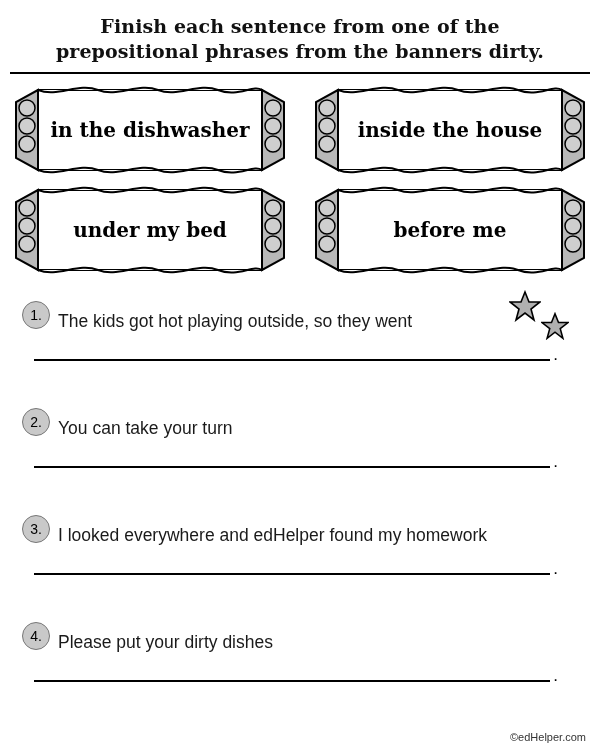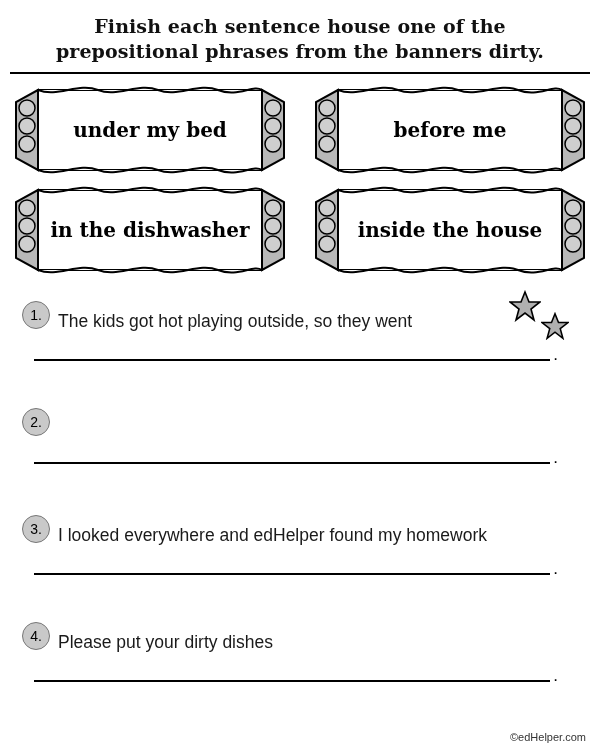--- a/index.html
+++ b/index.html
@@ -166,26 +166,64 @@
     color: #333;
     margin-left: 42px;
   }
 </style>
 </head>
 <body>
 
 <div class="page">
 
   <div class="title-block">
-    <div class="title-line">Finish each sentence house one of the</div>
+    <div class="title-line">Finish each sentence from one of the</div>
     <div class="title-line">prepositional phrases from the banners dirty.</div>
   </div>
   <div class="title-rule"></div>
 
   <div class="banners">
+
+    <div class="banner-row">
+
+      <div class="banner">
+        <svg width="284" height="96" viewBox="0 0 284 96">
+          <path d="M30 8 L254 8 L254 88 L30 88 Z" fill="#ffffff" stroke="#000" stroke-width="2"></path>
+          <path d="M30 8 C 50 16, 70 0, 90 8 C 110 16, 130 0, 150 8 C 170 16, 190 0, 210 8 C 230 16, 245 2, 254 8" fill="#ffffff" stroke="#000" stroke-width="2"></path>
+          <path d="M30 88 C 50 96, 70 80, 90 88 C 110 96, 130 80, 150 88 C 170 96, 190 80, 210 88 C 230 96, 245 82, 254 88" fill="#ffffff" stroke="#000" stroke-width="2"></path>
+          <path d="M30 8 L8 20 L8 76 L30 88 Z" fill="#b8b8b8" stroke="#000" stroke-width="2"></path>
+          <path d="M254 8 L276 20 L276 76 L254 88 Z" fill="#b8b8b8" stroke="#000" stroke-width="2"></path>
+          <circle cx="19" cy="26" r="8" fill="#cfcfcf" stroke="#000" stroke-width="1.5"></circle>
+          <circle cx="19" cy="44" r="8" fill="#cfcfcf" stroke="#000" stroke-width="1.5"></circle>
+          <circle cx="19" cy="62" r="8" fill="#cfcfcf" stroke="#000" stroke-width="1.5"></circle>
+          <circle cx="265" cy="26" r="8" fill="#cfcfcf" stroke="#000" stroke-width="1.5"></circle>
+          <circle cx="265" cy="44" r="8" fill="#cfcfcf" stroke="#000" stroke-width="1.5"></circle>
+          <circle cx="265" cy="62" r="8" fill="#cfcfcf" stroke="#000" stroke-width="1.5"></circle>
+        </svg>
+        <div class="banner-text">in the dishwasher</div>
+      </div>
+
+      <div class="banner">
+        <svg width="284" height="96" viewBox="0 0 284 96">
+          <path d="M30 8 L254 8 L254 88 L30 88 Z" fill="#ffffff" stroke="#000" stroke-width="2"></path>
+          <path d="M30 8 C 50 16, 70 0, 90 8 C 110 16, 130 0, 150 8 C 170 16, 190 0, 210 8 C 230 16, 245 2, 254 8" fill="#ffffff" stroke="#000" stroke-width="2"></path>
+          <path d="M30 88 C 50 96, 70 80, 90 88 C 110 96, 130 80, 150 88 C 170 96, 190 80, 210 88 C 230 96, 245 82, 254 88" fill="#ffffff" stroke="#000" stroke-width="2"></path>
+          <path d="M30 8 L8 20 L8 76 L30 88 Z" fill="#b8b8b8" stroke="#000" stroke-width="2"></path>
+          <path d="M254 8 L276 20 L276 76 L254 88 Z" fill="#b8b8b8" stroke="#000" stroke-width="2"></path>
+          <circle cx="19" cy="26" r="8" fill="#cfcfcf" stroke="#000" stroke-width="1.5"></circle>
+          <circle cx="19" cy="44" r="8" fill="#cfcfcf" stroke="#000" stroke-width="1.5"></circle>
+          <circle cx="19" cy="62" r="8" fill="#cfcfcf" stroke="#000" stroke-width="1.5"></circle>
+          <circle cx="265" cy="26" r="8" fill="#cfcfcf" stroke="#000" stroke-width="1.5"></circle>
+          <circle cx="265" cy="44" r="8" fill="#cfcfcf" stroke="#000" stroke-width="1.5"></circle>
+          <circle cx="265" cy="62" r="8" fill="#cfcfcf" stroke="#000" stroke-width="1.5"></circle>
+        </svg>
+        <div class="banner-text">inside the house</div>
+      </div>
+
+    </div>
 
     <div class="banner-row">
 
       <div class="banner">
         <svg width="284" height="96" viewBox="0 0 284 96">
           <path d="M30 8 L254 8 L254 88 L30 88 Z" fill="#ffffff" stroke="#000" stroke-width="2"></path>
           <path d="M30 8 C 50 16, 70 0, 90 8 C 110 16, 130 0, 150 8 C 170 16, 190 0, 210 8 C 230 16, 245 2, 254 8" fill="#ffffff" stroke="#000" stroke-width="2"></path>
           <path d="M30 88 C 50 96, 70 80, 90 88 C 110 96, 130 80, 150 88 C 170 96, 190 80, 210 88 C 230 96, 245 82, 254 88" fill="#ffffff" stroke="#000" stroke-width="2"></path>
           <path d="M30 8 L8 20 L8 76 L30 88 Z" fill="#b8b8b8" stroke="#000" stroke-width="2"></path>
           <path d="M254 8 L276 20 L276 76 L254 88 Z" fill="#b8b8b8" stroke="#000" stroke-width="2"></path>
@@ -210,58 +248,20 @@
           <circle cx="19" cy="44" r="8" fill="#cfcfcf" stroke="#000" stroke-width="1.5"></circle>
           <circle cx="19" cy="62" r="8" fill="#cfcfcf" stroke="#000" stroke-width="1.5"></circle>
           <circle cx="265" cy="26" r="8" fill="#cfcfcf" stroke="#000" stroke-width="1.5"></circle>
           <circle cx="265" cy="44" r="8" fill="#cfcfcf" stroke="#000" stroke-width="1.5"></circle>
           <circle cx="265" cy="62" r="8" fill="#cfcfcf" stroke="#000" stroke-width="1.5"></circle>
         </svg>
         <div class="banner-text">before me</div>
       </div>
 
     </div>
-
-    <div class="banner-row">
-
-      <div class="banner">
-        <svg width="284" height="96" viewBox="0 0 284 96">
-          <path d="M30 8 L254 8 L254 88 L30 88 Z" fill="#ffffff" stroke="#000" stroke-width="2"></path>
-          <path d="M30 8 C 50 16, 70 0, 90 8 C 110 16, 130 0, 150 8 C 170 16, 190 0, 210 8 C 230 16, 245 2, 254 8" fill="#ffffff" stroke="#000" stroke-width="2"></path>
-          <path d="M30 88 C 50 96, 70 80, 90 88 C 110 96, 130 80, 150 88 C 170 96, 190 80, 210 88 C 230 96, 245 82, 254 88" fill="#ffffff" stroke="#000" stroke-width="2"></path>
-          <path d="M30 8 L8 20 L8 76 L30 88 Z" fill="#b8b8b8" stroke="#000" stroke-width="2"></path>
-          <path d="M254 8 L276 20 L276 76 L254 88 Z" fill="#b8b8b8" stroke="#000" stroke-width="2"></path>
-          <circle cx="19" cy="26" r="8" fill="#cfcfcf" stroke="#000" stroke-width="1.5"></circle>
-          <circle cx="19" cy="44" r="8" fill="#cfcfcf" stroke="#000" stroke-width="1.5"></circle>
-          <circle cx="19" cy="62" r="8" fill="#cfcfcf" stroke="#000" stroke-width="1.5"></circle>
-          <circle cx="265" cy="26" r="8" fill="#cfcfcf" stroke="#000" stroke-width="1.5"></circle>
-          <circle cx="265" cy="44" r="8" fill="#cfcfcf" stroke="#000" stroke-width="1.5"></circle>
-          <circle cx="265" cy="62" r="8" fill="#cfcfcf" stroke="#000" stroke-width="1.5"></circle>
-        </svg>
-        <div class="banner-text">in the dishwasher</div>
-      </div>
-
-      <div class="banner">
-        <svg width="284" height="96" viewBox="0 0 284 96">
-          <path d="M30 8 L254 8 L254 88 L30 88 Z" fill="#ffffff" stroke="#000" stroke-width="2"></path>
-          <path d="M30 8 C 50 16, 70 0, 90 8 C 110 16, 130 0, 150 8 C 170 16, 190 0, 210 8 C 230 16, 245 2, 254 8" fill="#ffffff" stroke="#000" stroke-width="2"></path>
-          <path d="M30 88 C 50 96, 70 80, 90 88 C 110 96, 130 80, 150 88 C 170 96, 190 80, 210 88 C 230 96, 245 82, 254 88" fill="#ffffff" stroke="#000" stroke-width="2"></path>
-          <path d="M30 8 L8 20 L8 76 L30 88 Z" fill="#b8b8b8" stroke="#000" stroke-width="2"></path>
-          <path d="M254 8 L276 20 L276 76 L254 88 Z" fill="#b8b8b8" stroke="#000" stroke-width="2"></path>
-          <circle cx="19" cy="26" r="8" fill="#cfcfcf" stroke="#000" stroke-width="1.5"></circle>
-          <circle cx="19" cy="44" r="8" fill="#cfcfcf" stroke="#000" stroke-width="1.5"></circle>
-          <circle cx="19" cy="62" r="8" fill="#cfcfcf" stroke="#000" stroke-width="1.5"></circle>
-          <circle cx="265" cy="26" r="8" fill="#cfcfcf" stroke="#000" stroke-width="1.5"></circle>
-          <circle cx="265" cy="44" r="8" fill="#cfcfcf" stroke="#000" stroke-width="1.5"></circle>
-          <circle cx="265" cy="62" r="8" fill="#cfcfcf" stroke="#000" stroke-width="1.5"></circle>
-        </svg>
-        <div class="banner-text">inside the house</div>
-      </div>
-
-    </div>
   </div>
 
   <div class="star star-1">
     <svg width="32" height="32" viewBox="0 0 32 32">
       <polygon points="16,2 20,12 31,12 22,19 25,30 16,23 7,30 10,19 1,12 12,12" fill="#b0b0b0" stroke="#000" stroke-width="1.6"></polygon>
     </svg>
   </div>
   <div class="star star-2">
     <svg width="28" height="28" viewBox="0 0 32 32">
       <polygon points="16,2 20,12 31,12 22,19 25,30 16,23 7,30 10,19 1,12 12,12" fill="#b0b0b0" stroke="#000" stroke-width="1.8"></polygon>
@@ -277,20 +277,21 @@
       </div>
       <div class="answer-line">
         <div class="answer-rule"></div>
         <div class="answer-period">.</div>
       </div>
     </div>
 
     <div class="question">
       <div class="q-row">
         <div class="q-num">2.</div>
+        <div class="q-text">You can take your turn</div>
       </div>
       <div class="answer-line">
         <div class="answer-rule"></div>
         <div class="answer-period">.</div>
       </div>
     </div>
 
     <div class="question">
       <div class="q-row">
         <div class="q-num">3.</div>

